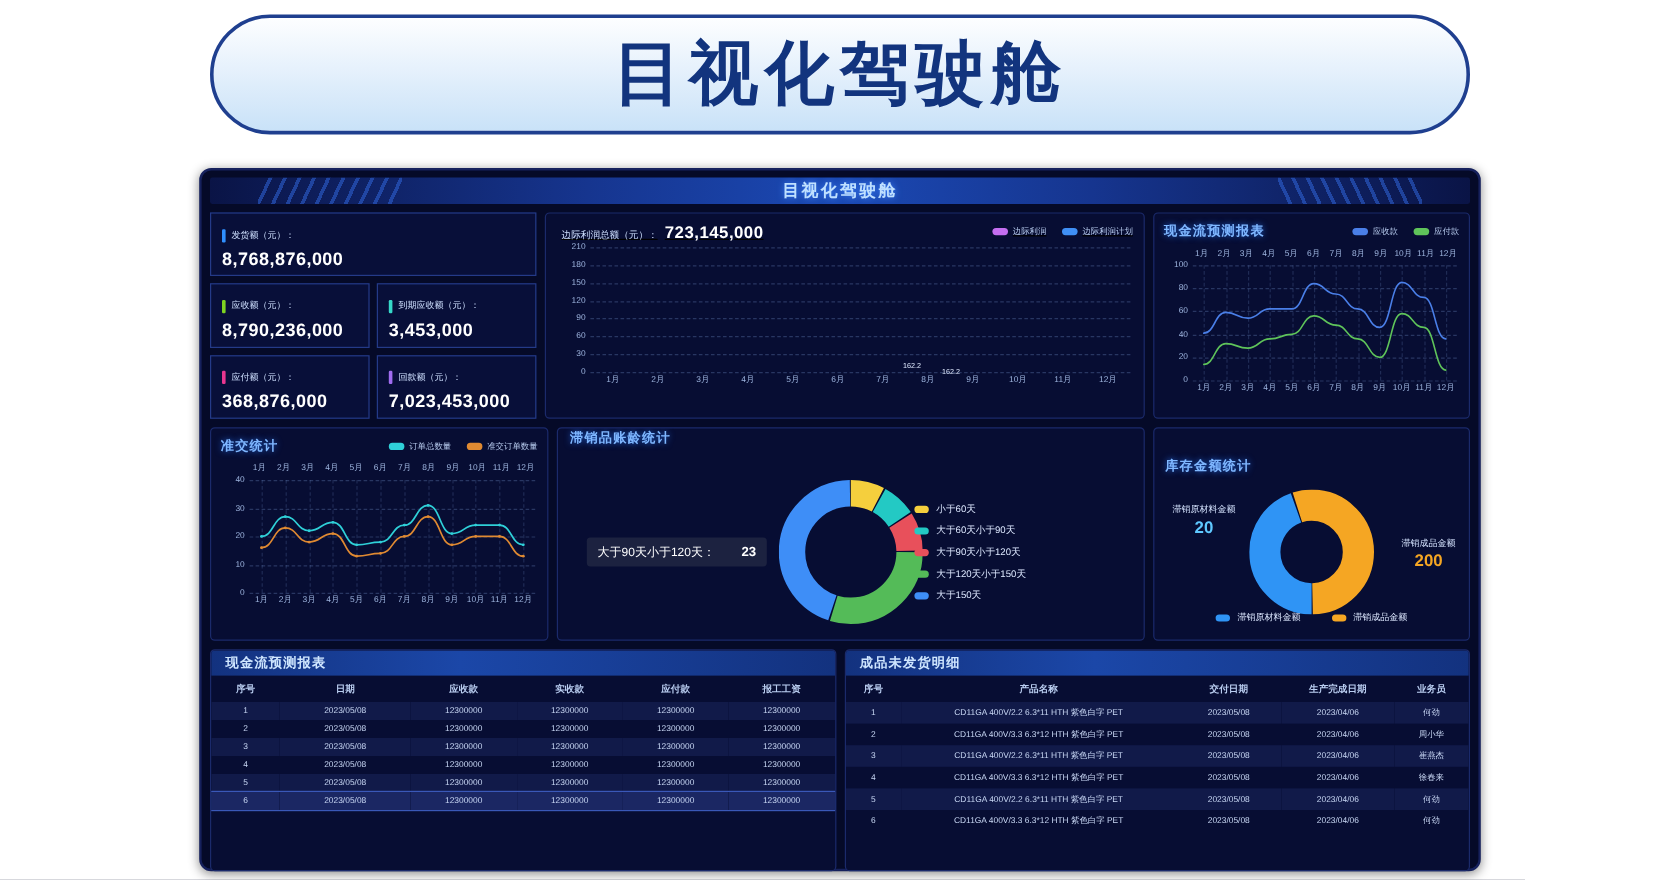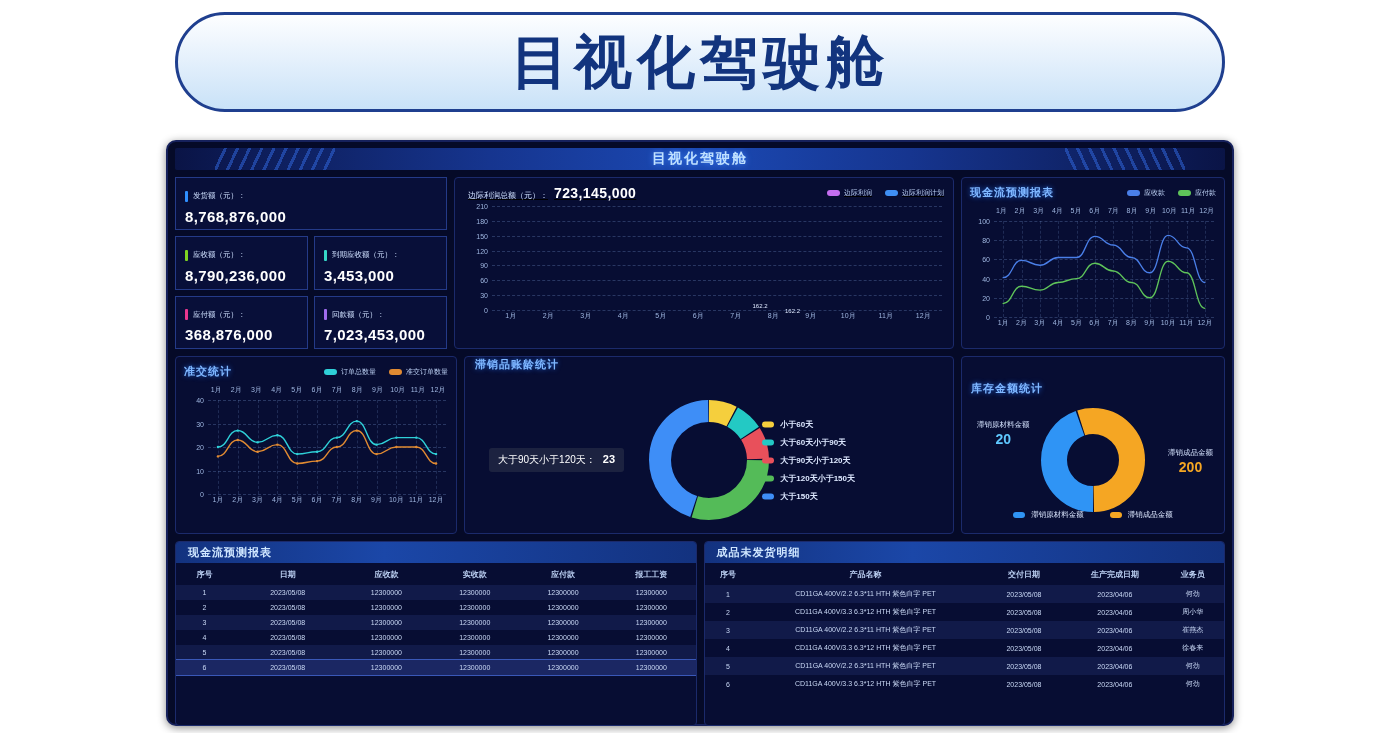--- a/index.html
+++ b/index.html
@@ -119,31 +119,31 @@
 
   
   #ontime-panel { width: 282px; padding: 7px 8px 4px 8px; }
   #ontime-plot { height: 108px; }
   #donut-panel { flex: 1; padding: 0 10px; }
   #inv-panel { width: 264px; padding: 24px 9px; }
 
   .donut-wrap { position: relative; display: flex; align-items: center; justify-content: center; height: 100%; }
   #donut-legend {
     position: absolute; right: 88px; top: 50%; transform: translateY(-50%);
-    display: flex; flex-direction: column; gap: 7px; font-weight: bold;
+    display: flex; flex-direction: column; gap: 7px;
   }
   .dl-item { display: flex; align-items: center; gap: 6px; }
   .dl-dot { width: 12px; height: 6px; border-radius: 3px; flex: none; }
   .dl-text { font-size: 8px; color: #dde8ff; white-space: nowrap; }
   #donut-tooltip {
     position: absolute; left: 14px; top: 50%; transform: translateY(-50%);
     background: rgba(32,38,66,.88); color: #fff; font-size: 10px;
     padding: 5px 9px; border-radius: 3px; white-space: nowrap;
   }
-  #donut-tooltip b { margin-left: 7px; font-size: 11px; }
+  #donut-tooltip b { margin-left: 22px; font-size: 11px; }
 
   .inv-callout { position: absolute; font-size: 7.5px; color: #d6e4ff; text-align: center; }
   .inv-callout .num { display: block; font-weight: bold; font-size: 14px; margin-top: 1px; }
   #inv-legend { position: absolute; left: 0; right: 0; bottom: 4px; display: flex; justify-content: center; gap: 26px; }
 
   
   .table-panel { flex: 1; padding: 0; background: #070d33; }
   .tbl-head {
     height: 21px; display: flex; align-items: center; padding-left: 12px;
     background: linear-gradient(90deg, #13327f 0%, #1b47a8 40%, #13327f 100%);

